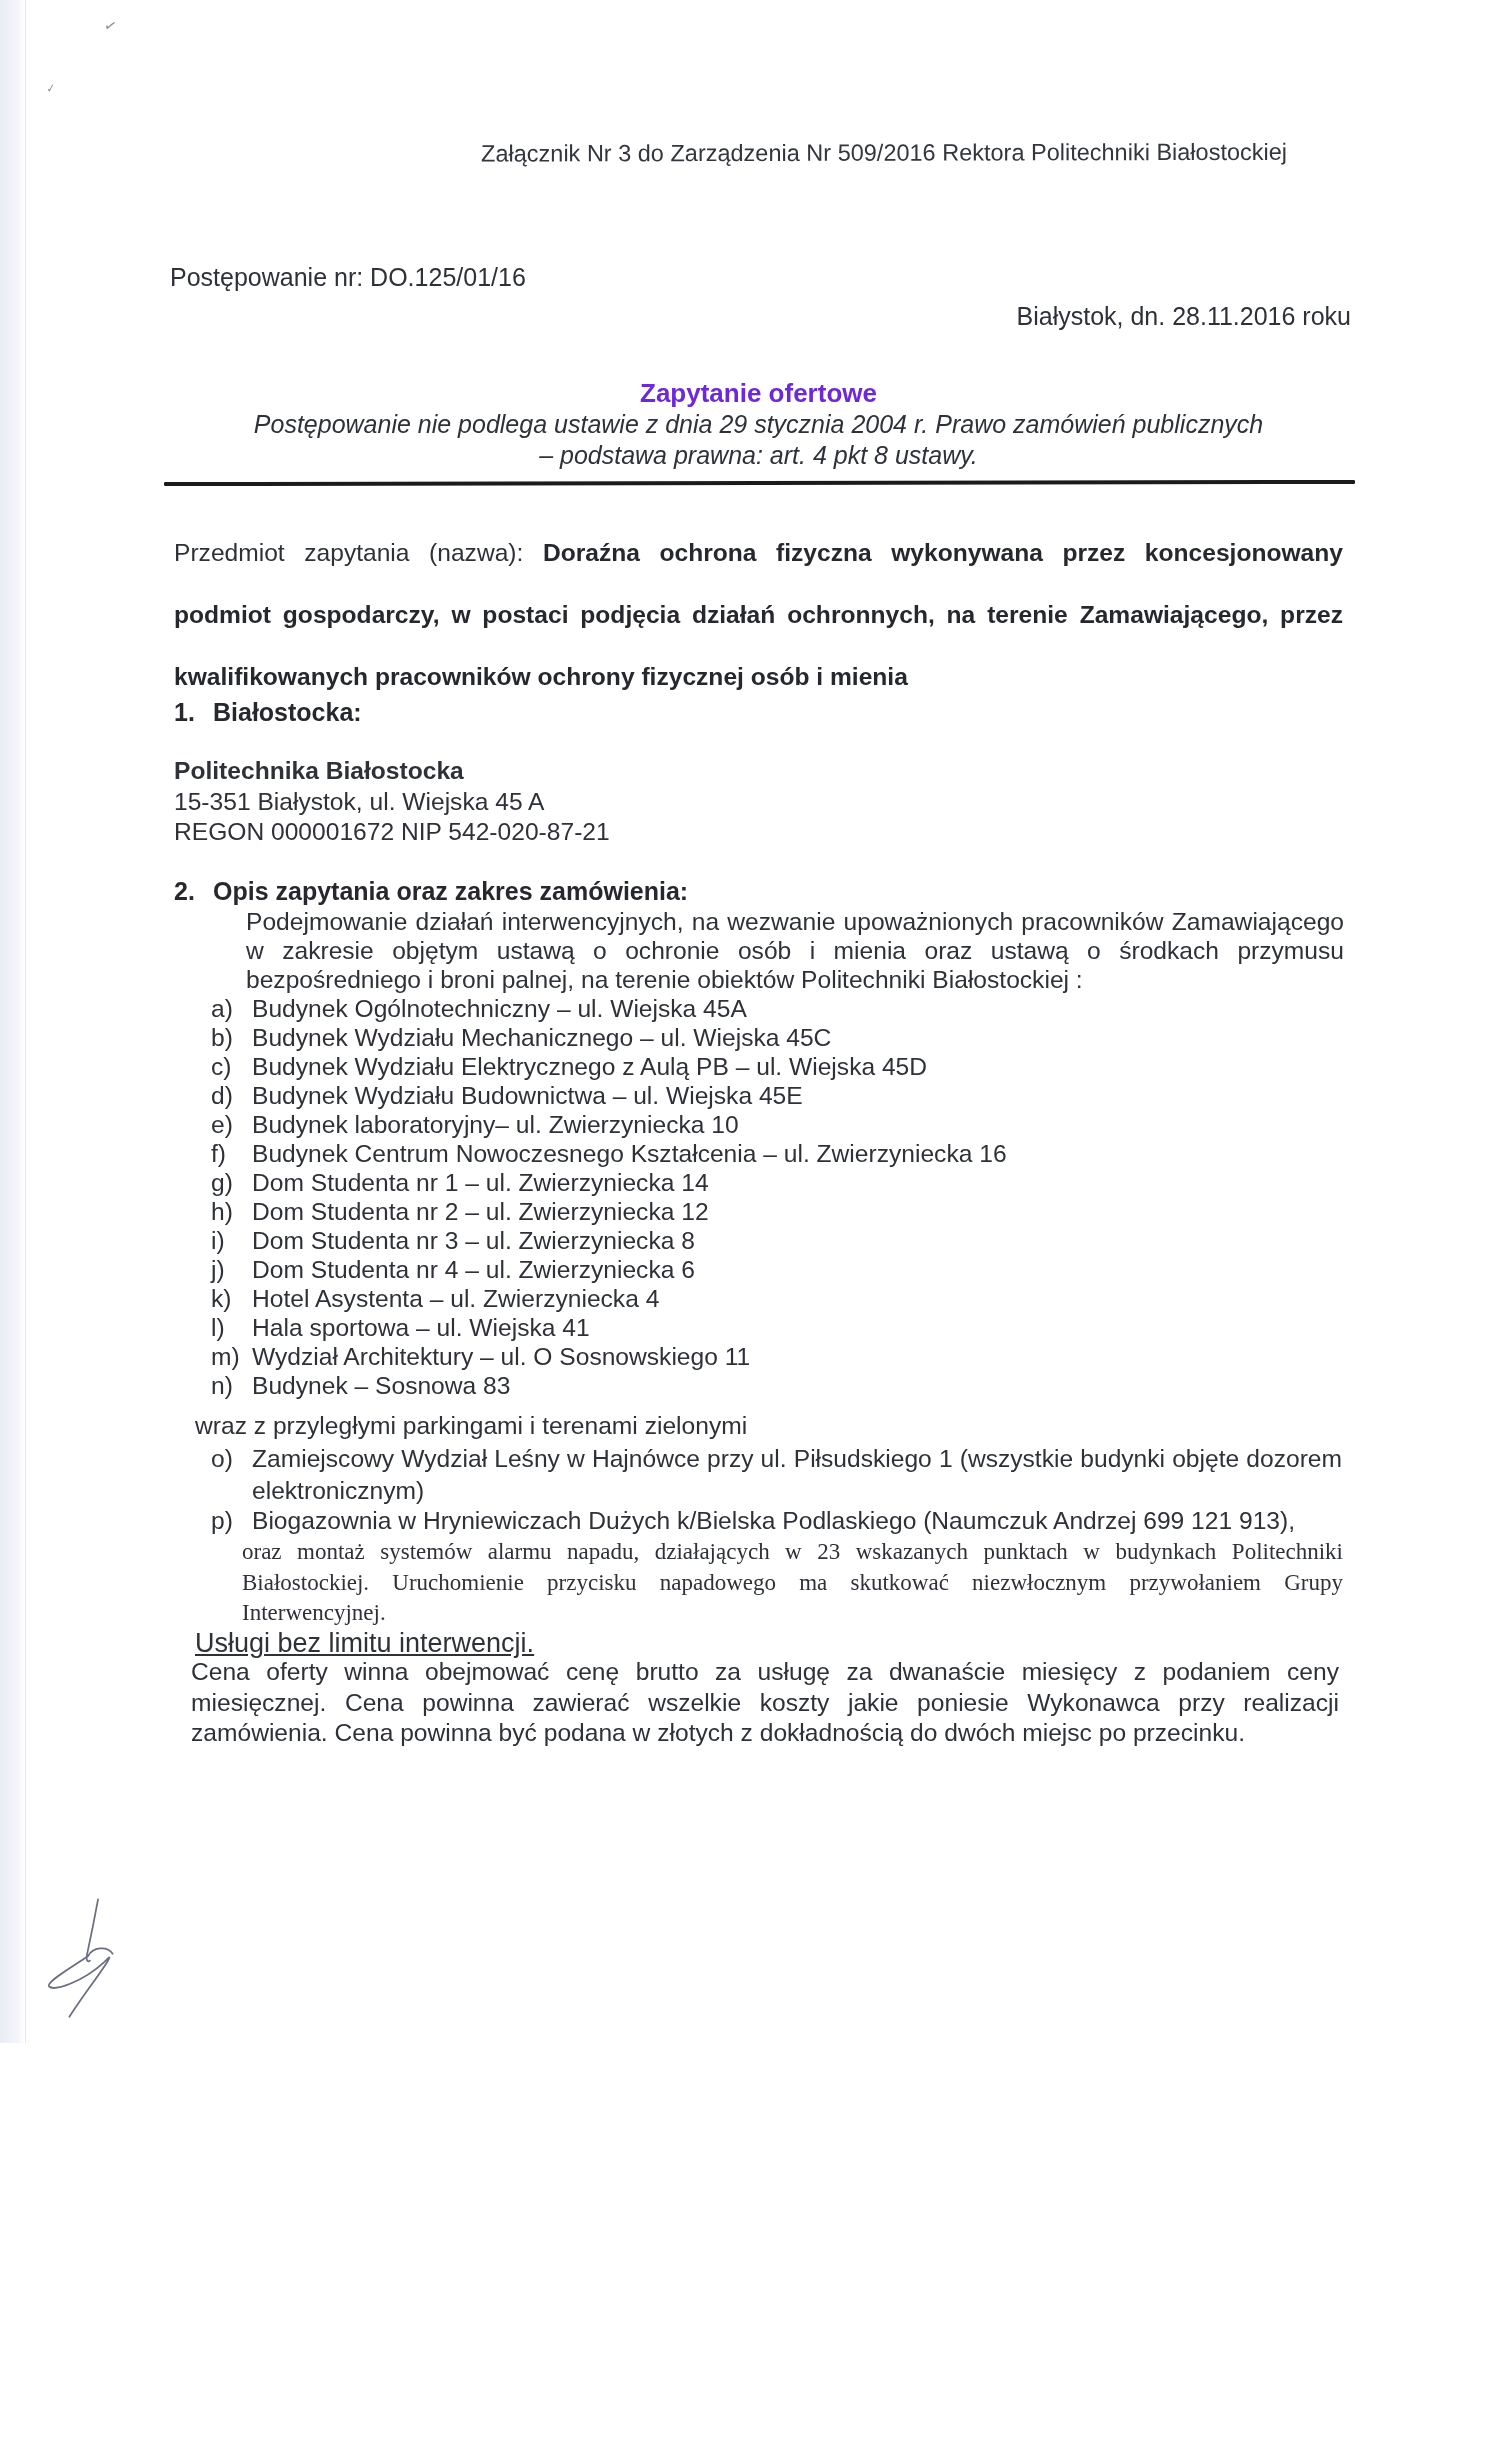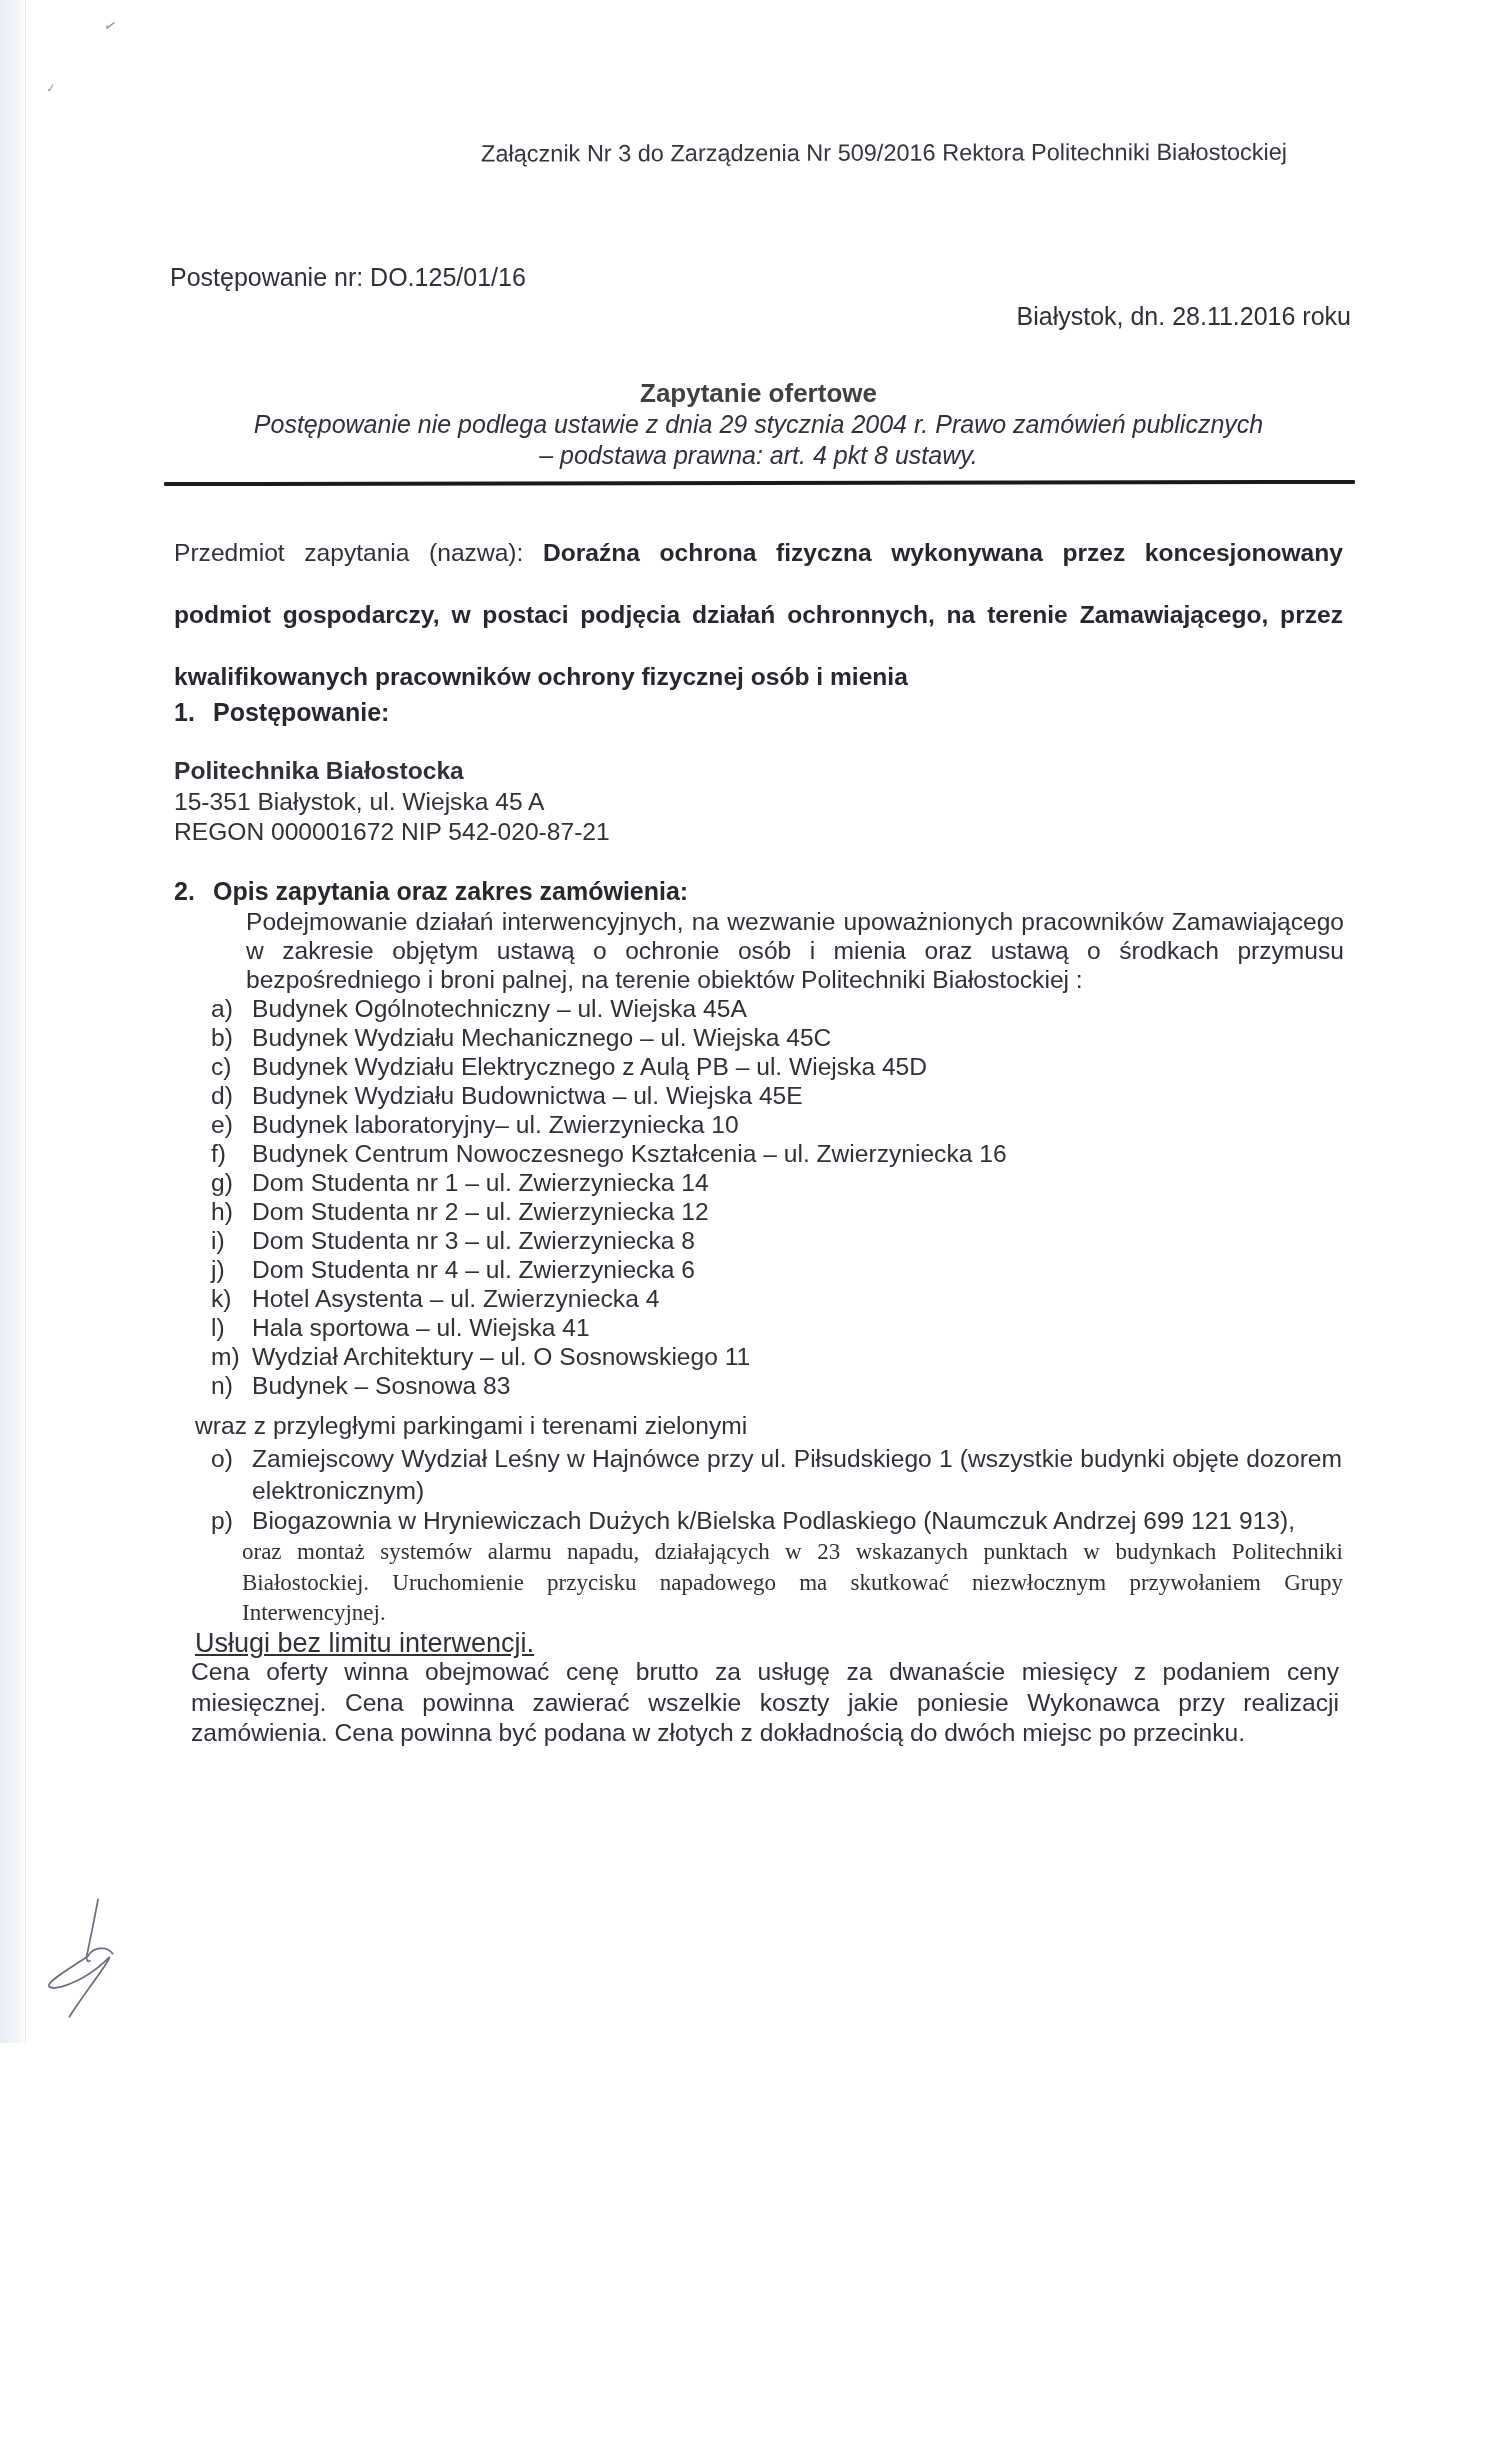--- a/index.html
+++ b/index.html
@@ -24,21 +24,21 @@
 
   .attachment{
     left:174px;right:208px;top:138px;
     font-size:23.5px;line-height:30.5px;text-align:right;color:#33363d;
     transform:rotate(-0.12deg);
   }
   .case-number{left:170px;top:261px;font-size:25px;line-height:32px;}
   .place-date{right:144px;top:300px;font-size:25px;line-height:32px;}
 
   .title-block{left:174px;width:1169px;top:378px;text-align:center;}
-  .title-block .t{font-size:26px;line-height:31px;font-weight:bold;color:#404040;}
+  .title-block .t{font-size:26px;line-height:31px;font-weight:bold;color:#6d28d9;}
   .title-block .law{font-size:25px;line-height:31px;font-style:italic;color:#303items33a;}
   .rule{
     left:164px;top:481px;width:1191px;height:3.5px;background:#1b1b1d;
     transform:rotate(-0.1deg);border-radius:1.2px;
   }
 
   .subject{left:174px;width:1169px;top:522px;font-size:24.6px;line-height:62px;text-align:justify;}
   .subject .b{color:#26282e;}
 
   .sec-heading{display:flex;font-size:25px;line-height:31px;font-weight:bold;color:#26282e;}
@@ -82,21 +82,21 @@
   <div class="t">Zapytanie ofertowe</div>
   <div class="law i">Postępowanie nie podlega ustawie z dnia  29 stycznia 2004 r. Prawo zamówień publicznych</div>
   <div class="law i">– podstawa prawna: art. 4 pkt 8 ustawy.</div>
 </div>
 <div class="abs rule"></div>
 
 <div class="abs subject"><span>Przedmiot zapytania (nazwa): </span><span class="b">Doraźna ochrona fizyczna wykonywana przez koncesjonowany podmiot gospodarczy, w postaci podjęcia działań ochronnych, na terenie Zamawiającego, przez kwalifikowanych pracowników ochrony fizycznej osób i mienia</span></div>
 
 <div class="abs sec-heading" style="left:174px;top:697px;">
   <span class="num">1.</span>
-  <span>Postępowanie:</span>
+  <span>Białostocka:</span>
 </div>
 <div class="abs addr">
   <div class="b">Politechnika Białostocka</div>
   <div>15-351 Białystok, ul. Wiejska 45 A</div>
   <div>REGON 000001672 NIP 542-020-87-21</div>
 </div>
 
 <div class="abs sec-heading" style="left:174px;top:876px;">
   <span class="num">2.</span>
   <span>Opis zapytania oraz zakres zamówienia:</span>

